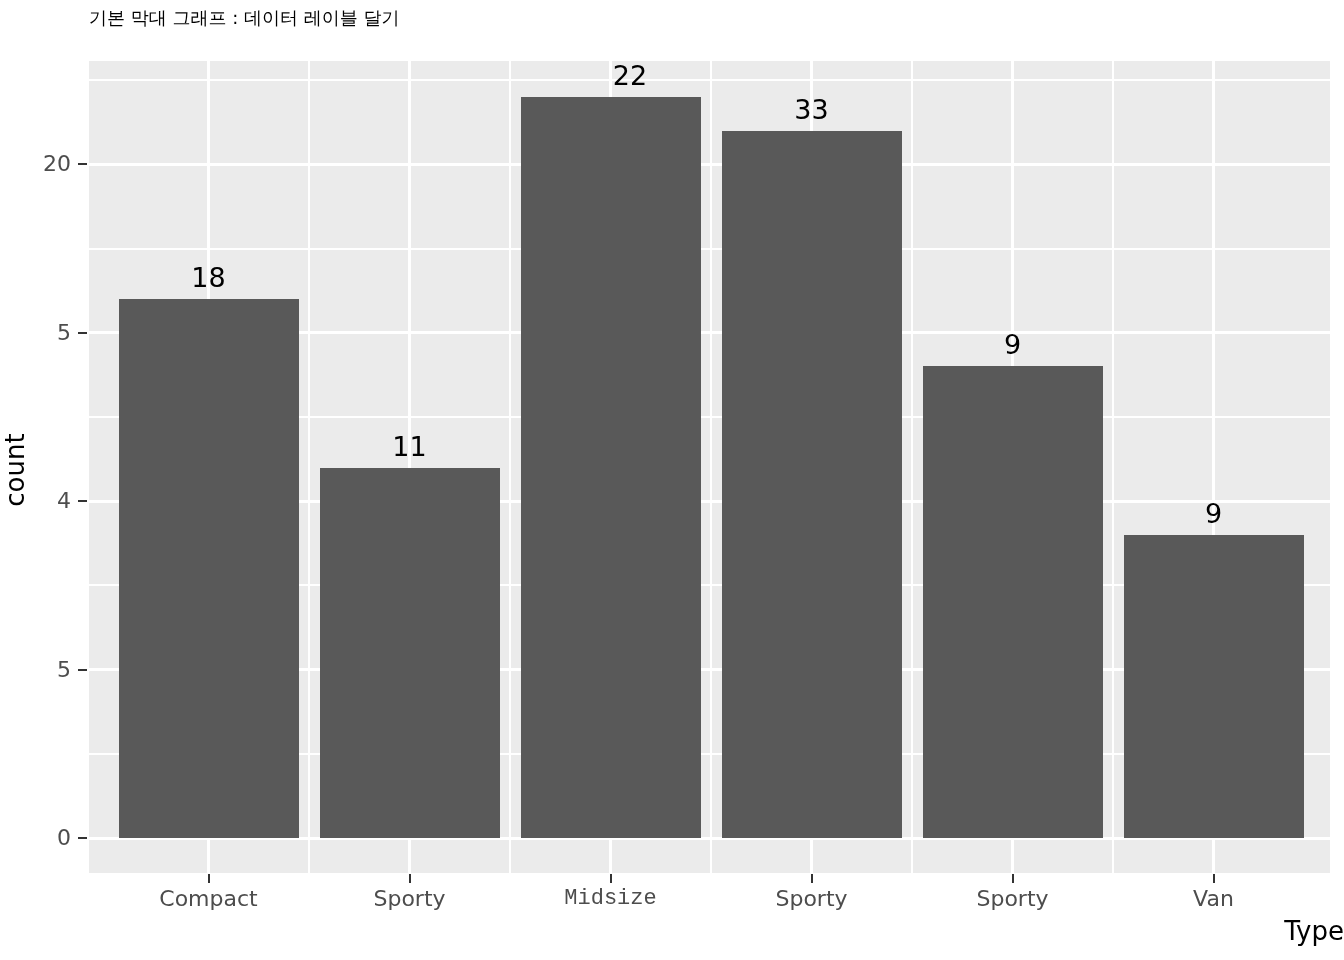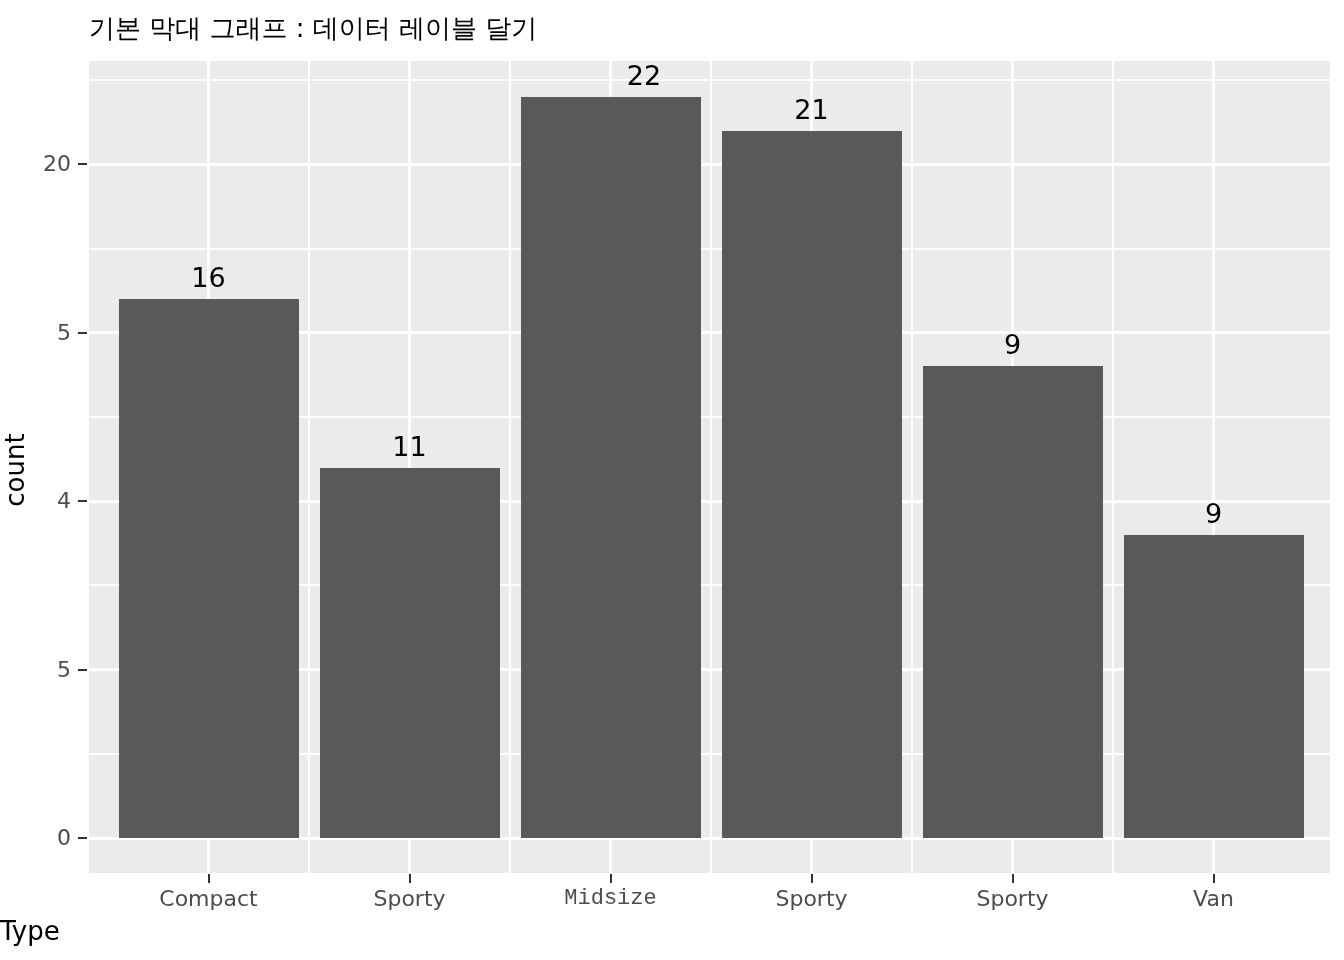--- a/index.html
+++ b/index.html
@@ -18,22 +18,22 @@
     position: relative;
     width: 1344px;
     height: 960px;
     background: #FFFFFF;
   }
 
   
   #plot-title {
     position: absolute;
     left: 89px;
-    top: 12px;
-    font-size: 26px;
+    top: 2px;
+    font-size: 18px;
     line-height: 32px;
     color: #000000;
     white-space: nowrap;
   }
 
   
   #panel {
     position: absolute;
     left: 89px;
     top: 61px;
@@ -126,21 +126,21 @@
     text-align: right;
     transform: translateX(-50%);
     white-space: nowrap;
   }
 
   #x-axis-title {
     position: absolute;
     left: 0;
     top: 916px;
     width: 1344px;
-    text-align: left;
+    text-align: right;
     font-size: 26px;
     line-height: 30px;
     color: #000000;
   }
 
   #y-axis-title {
     position: absolute;
     left: 0;
     top: 470px;
     width: 200px;
@@ -188,24 +188,24 @@
         <div class="bar" style="left: 29.5px; width: 180px; top: 238.12px; height: 538.88px;"></div>
         <div class="bar" style="left: 230.5px; width: 180px; top: 406.52px; height: 370.48px;"></div>
         <div class="bar" style="left: 431.5px; width: 180px; top: 36.04px; height: 740.96px;"></div>
         <div class="bar" style="left: 632.5px; width: 180px; top: 69.72px; height: 707.28px;"></div>
         <div class="bar" style="left: 833.5px; width: 180px; top: 305.48px; height: 471.52px;"></div>
         <div class="bar" style="left: 1034.5px; width: 180px; top: 473.88px; height: 303.12px;"></div>
       </div>
   </div>
 
   <div id="bar-labels-layer">
-      <div class="bar-label" style="left: 208.5px; top: 263.12px;">16</div>
+      <div class="bar-label" style="left: 208.5px; top: 263.12px;">18</div>
       <div class="bar-label" style="left: 409.5px; top: 431.52px;">11</div>
-      <div class="bar-label" style="left: 644px; top: 61.04px;">22</div>
-      <div class="bar-label" style="left: 811.5px; top: 94.72px;">21</div>
+      <div class="bar-label" style="left: 630px; top: 61.04px;">22</div>
+      <div class="bar-label" style="left: 811.5px; top: 94.72px;">33</div>
       <div class="bar-label" style="left: 1012.5px; top: 330.48px;">9</div>
       <div class="bar-label" style="left: 1213.5px; top: 498.88px;">9</div>
     </div>
 
   <div id="y-tick-labels">
       <div class="y-tick-label" style="top: 838px;">0</div>
       <div class="y-tick-label" style="top: 669.6px;">5</div>
       <div class="y-tick-label" style="top: 501.2px;">4</div>
       <div class="y-tick-label" style="top: 332.8px;">5</div>
       <div class="y-tick-label" style="top: 164.4px;">20</div>

